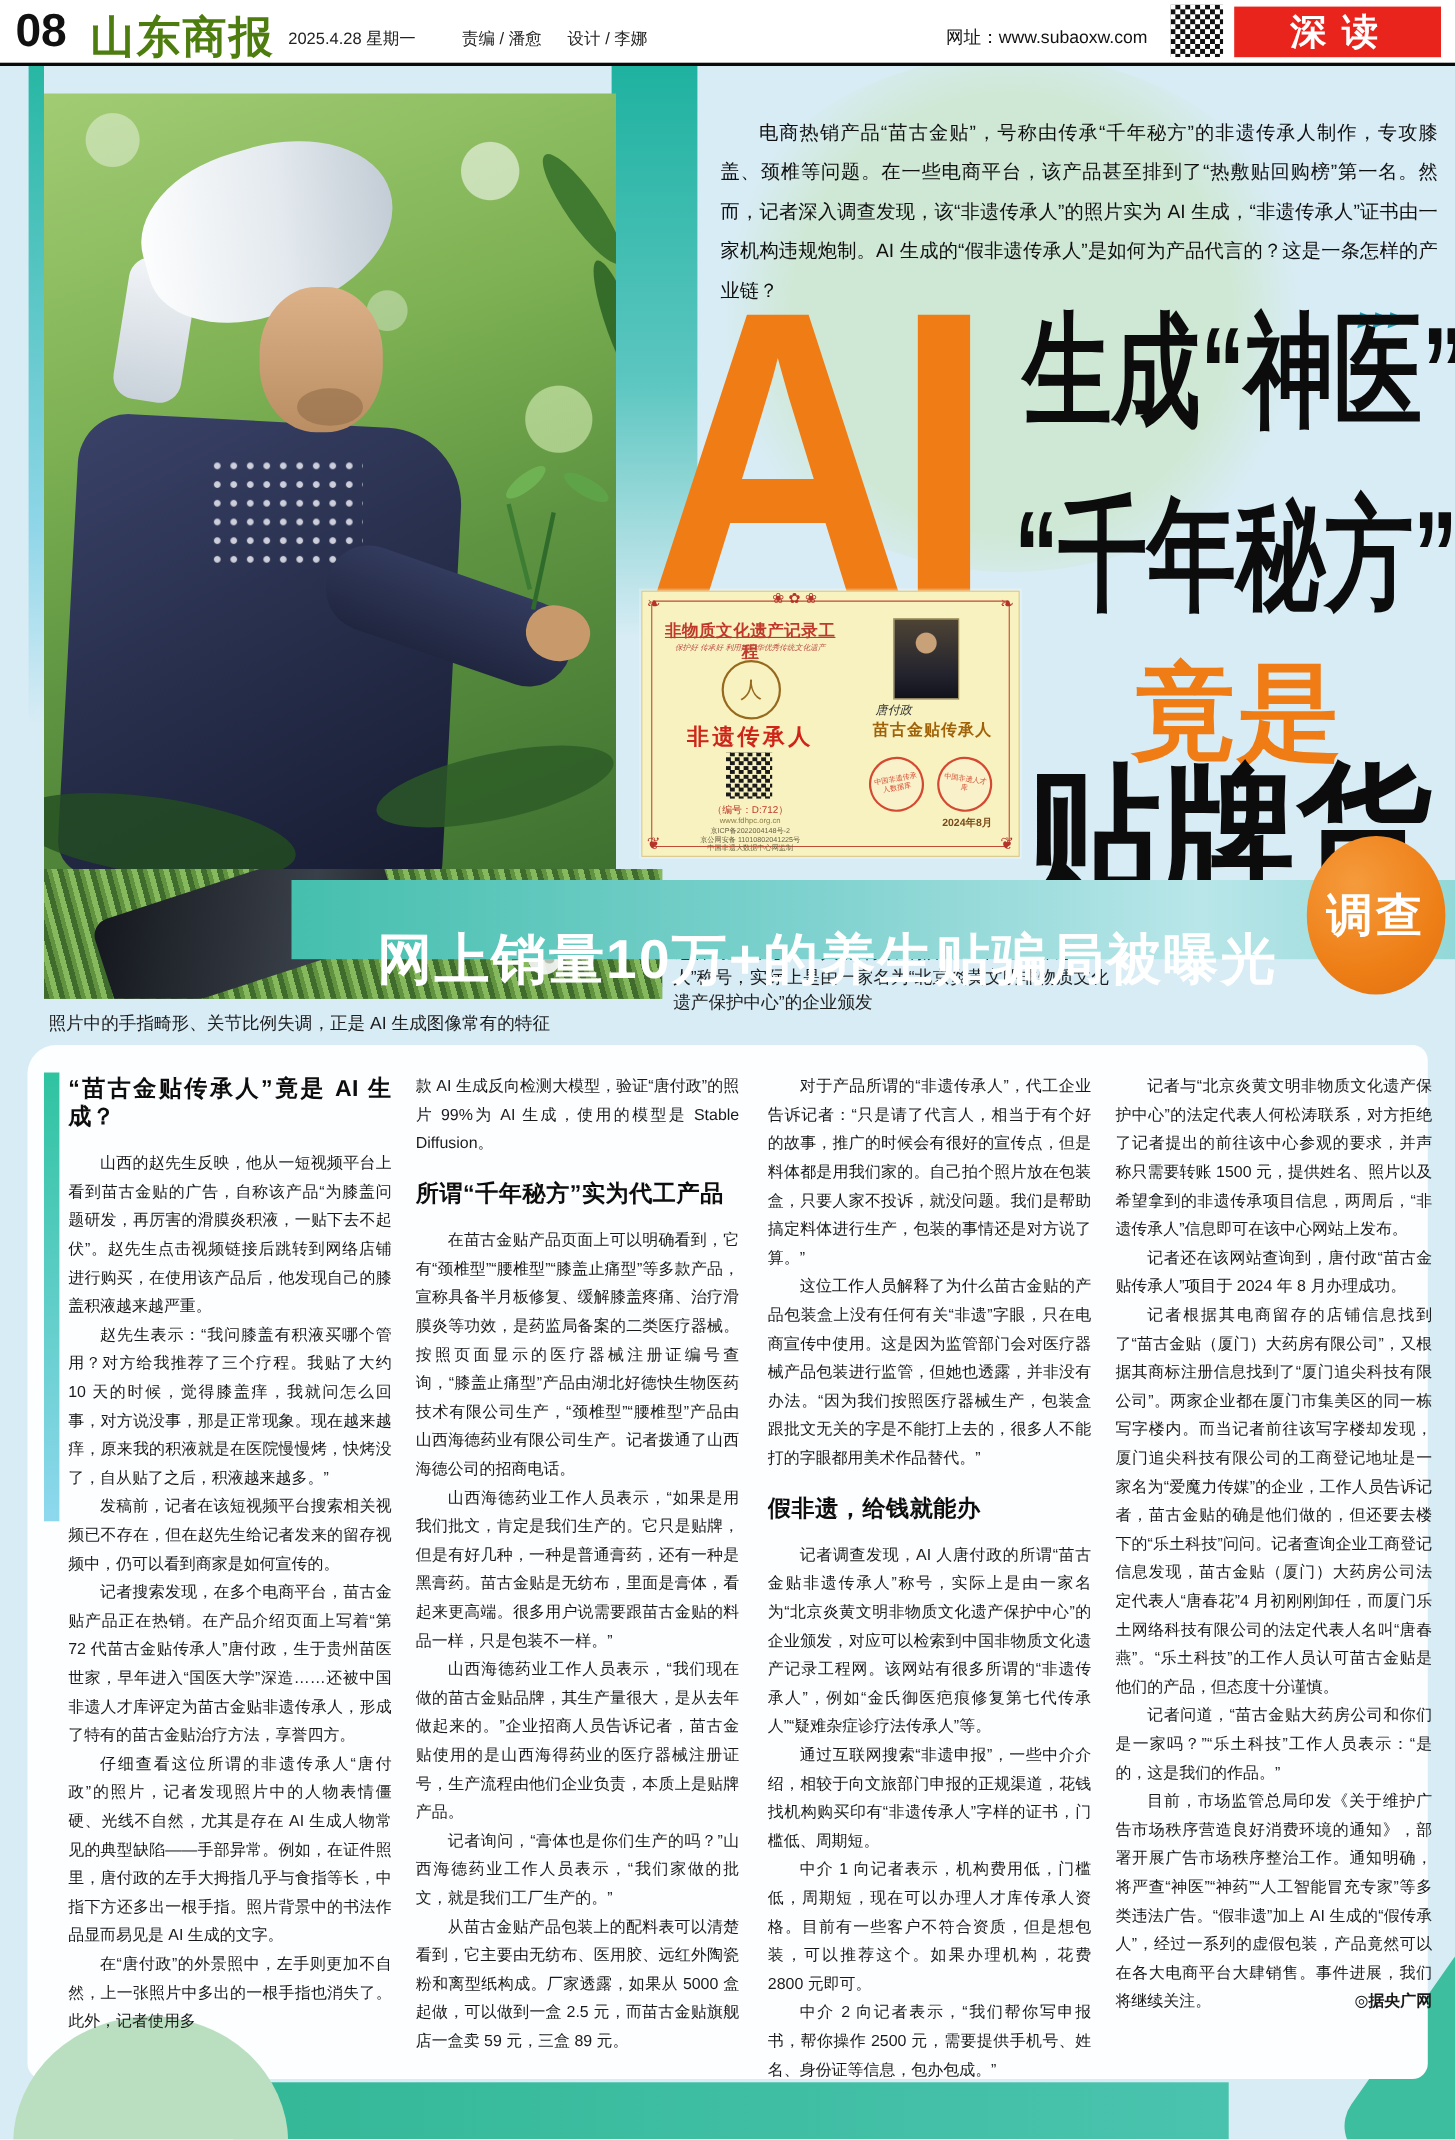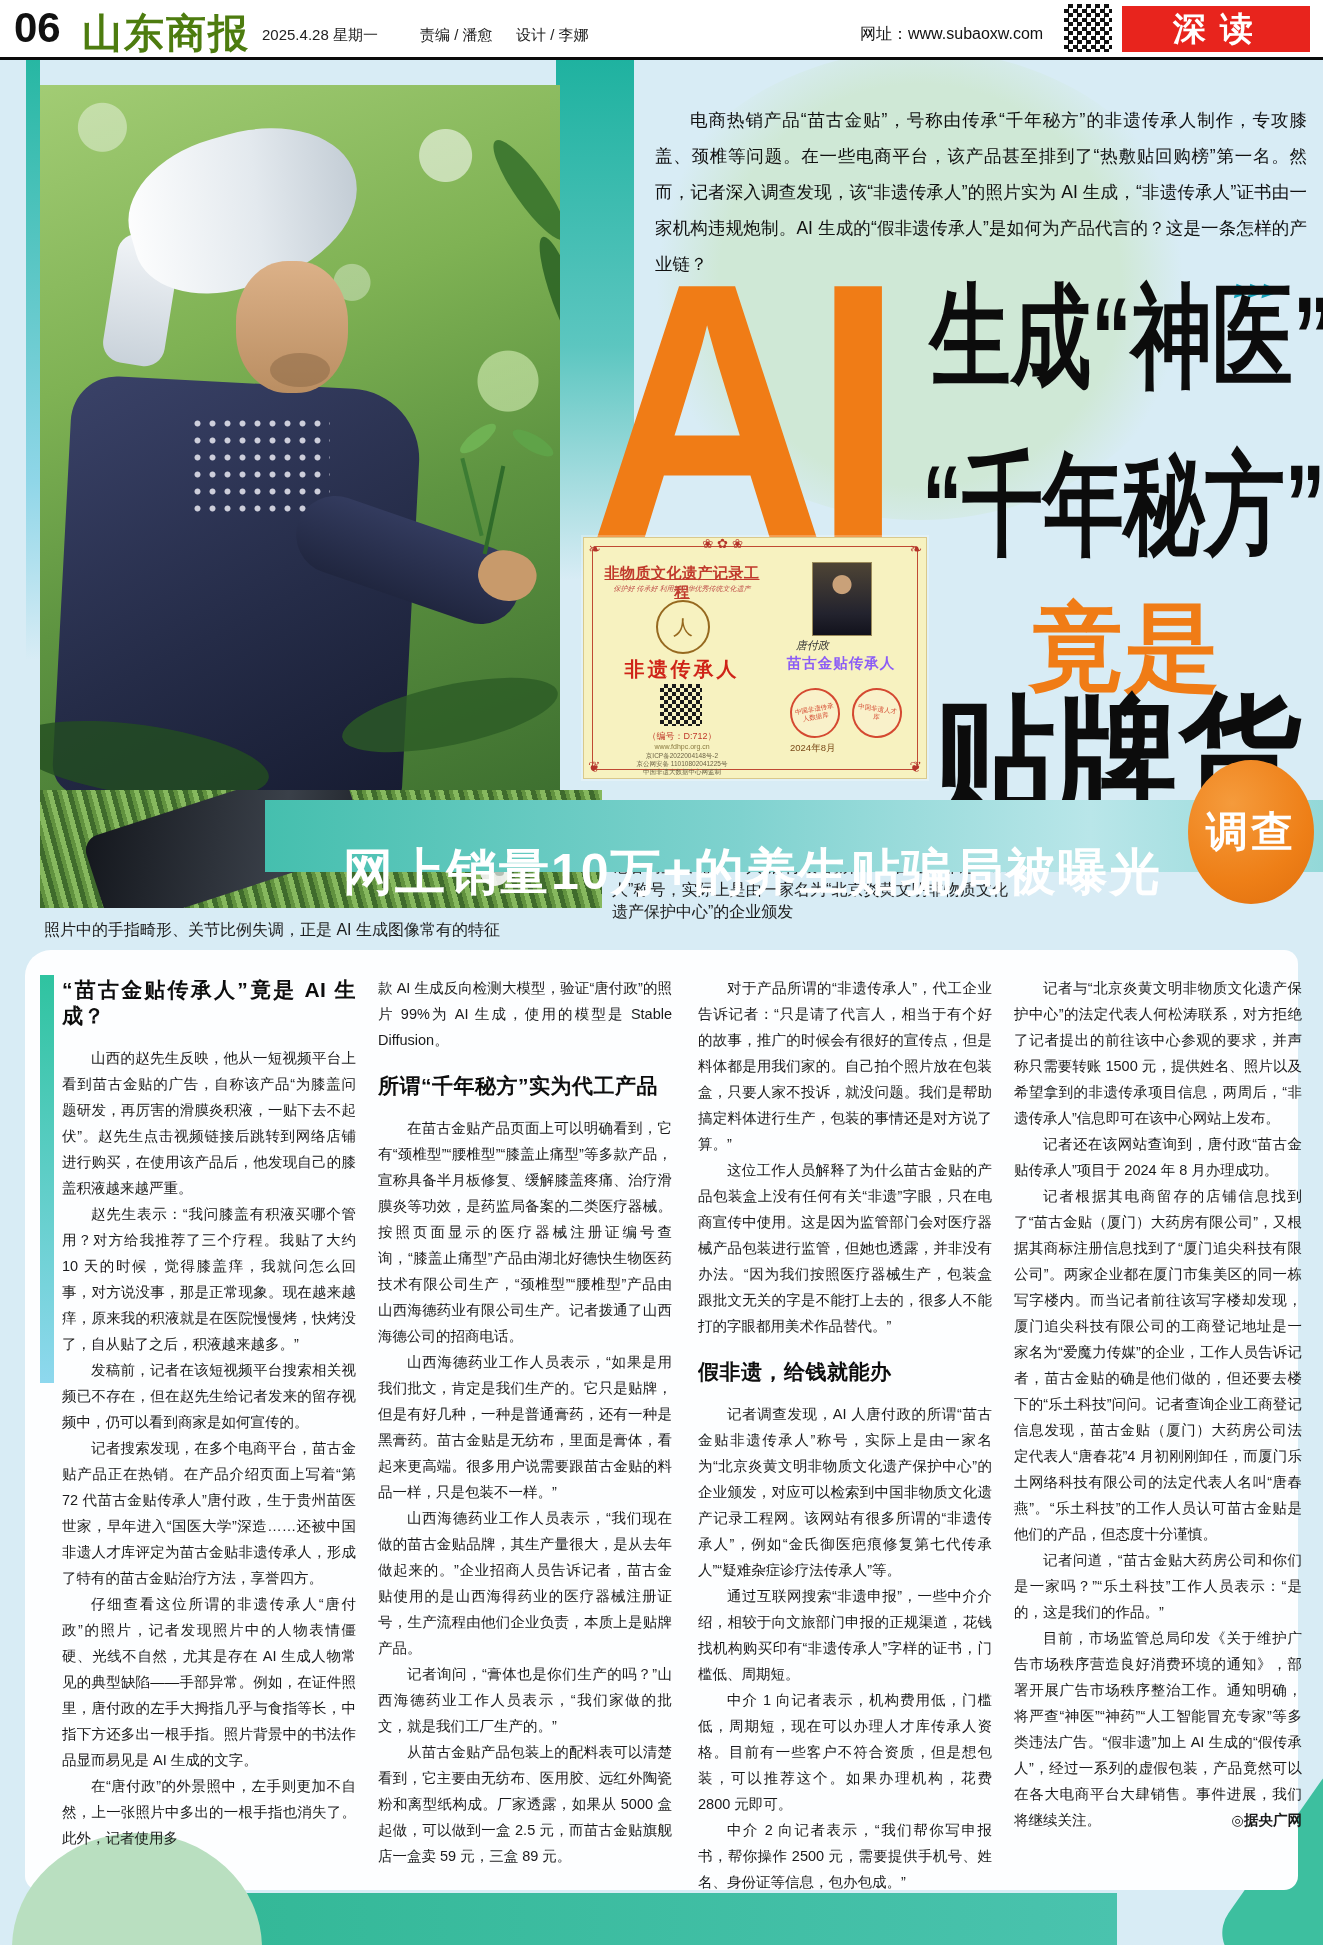--- a/index.html
+++ b/index.html
@@ -92,26 +92,26 @@
   .cert-holder{position:absolute;left:18px;top:118px;width:160px;text-align:center;font-size:20px;font-weight:900;color:#cf2418;letter-spacing:3px;}
   .cert-qr{position:absolute;left:76px;top:146px;width:42px;height:42px;
       background:repeating-conic-gradient(#1a1a1a 0% 25%,#f7f2c0 0% 50%) 0 0/8px 8px;}
   .cert-serial{position:absolute;left:18px;top:192px;width:160px;text-align:center;font-size:9px;color:#c0392b;}
   .cert-site{position:absolute;left:18px;top:205px;width:160px;text-align:center;font-size:7px;color:#8a7a40;}
   .cert-filing{position:absolute;left:10px;top:214px;width:176px;text-align:center;font-size:6.5px;color:#6b6245;line-height:8px;}
   .cert-photo{position:absolute;left:228px;top:24px;width:58px;height:72px;
       background:radial-gradient(circle at 50% 30%,#c9a179 0 9px,rgba(0,0,0,0) 10px),
                  linear-gradient(#4e4435,#23232e 70%,#12121c);border:1px solid #9a8a5a;}
   .cert-name{position:absolute;left:212px;top:100px;width:90px;text-align:left;font-size:11px;font-style:italic;color:#333;}
-  .cert-ptitle{position:absolute;left:196px;top:116px;width:122px;text-align:center;font-size:14.5px;color:#8b5cf6;font-weight:700;letter-spacing:1px;}
+  .cert-ptitle{position:absolute;left:196px;top:116px;width:122px;text-align:right;font-size:14.5px;color:#a16207;font-weight:700;letter-spacing:1px;}
   .stamp{position:absolute;width:50px;height:50px;border:2.5px solid #d23b25;border-radius:50%;color:#d23b25;
       font-size:6.5px;line-height:8px;display:flex;align-items:center;justify-content:center;text-align:center;
       transform:rotate(-10deg);opacity:.92;padding:3px;box-sizing:border-box;background:rgba(255,240,235,.25);}
   .stamp-l{left:206px;top:150px;} .stamp-r{left:268px;top:150px;transform:rotate(8deg);}
-  .cert-date{position:absolute;left:206px;top:204px;width:112px;text-align:left;font-size:9.5px;color:#7a4a18;}
+  .cert-date{position:absolute;left:206px;top:204px;width:112px;text-align:right;font-size:9.5px;color:#7a4a18;font-weight:bold;}
   
   .vstrip{position:absolute;left:40px;top:790px;width:562px;height:118px;overflow:hidden;z-index:2;
       background:repeating-linear-gradient(75deg,#3f6b2c 0 5px,#61923f 5px 9px,#86b85e 9px 14px),#6aa34b;}
   .vdark{position:absolute;left:50px;top:6px;width:270px;height:96px;border-radius:16px;
       background:linear-gradient(115deg,#14171d,#3a4049 70%,#20242b);transform:rotate(-18deg);}
   .wechat{position:absolute;left:440px;top:66px;width:30px;height:30px;border-radius:50%;background:rgba(245,245,245,.92);}
   .wechat::before{content:"";position:absolute;left:6px;top:8px;width:12px;height:9px;border-radius:50%;background:#9aa79a;}
   .wechat::after{content:"";position:absolute;left:15px;top:13px;width:9px;height:7px;border-radius:50%;background:#b4bfb4;}
   .banner{position:absolute;left:265px;top:800px;width:1058px;height:72px;z-index:4;
       background:linear-gradient(90deg,#45bfae,#7fd2cf 45%,#b9e6e9 78%,#93d8d8);}
@@ -136,21 +136,21 @@
   .col h3{margin:2px 0 16px 0;font-size:21px;font-weight:900;color:#0d0d0d;letter-spacing:.5px;text-indent:0;}
   .col h3.mid{margin-top:20px;}
   .credit{text-align:right;text-indent:0 !important;margin-top:-26px !important;font-weight:700;}
 </style>
 </head>
 <body>
 
 <div class="page">
 
   <div class="header">
-    <div class="pagenum">06</div>
+    <div class="pagenum">08</div>
     <div class="masthead">山东商报</div>
     <div class="hmeta hdate">2025.4.28 星期一</div>
     <div class="hmeta hed">责编 / 潘愈</div>
     <div class="hmeta hdes">设计 / 李娜</div>
     <div class="hsite">网址：www.subaoxw.com</div>
     <div class="qr hqr"></div>
     <div class="badge-deep">深读</div>
   </div>
 
   <div class="blob-intro"></div>

